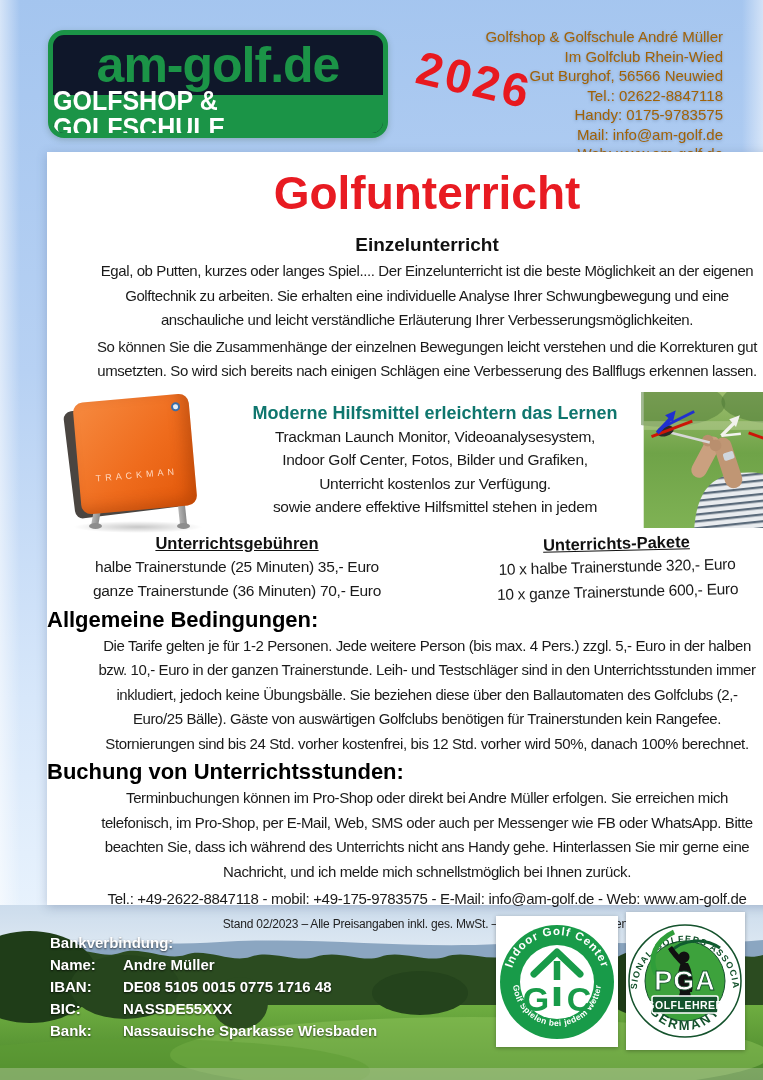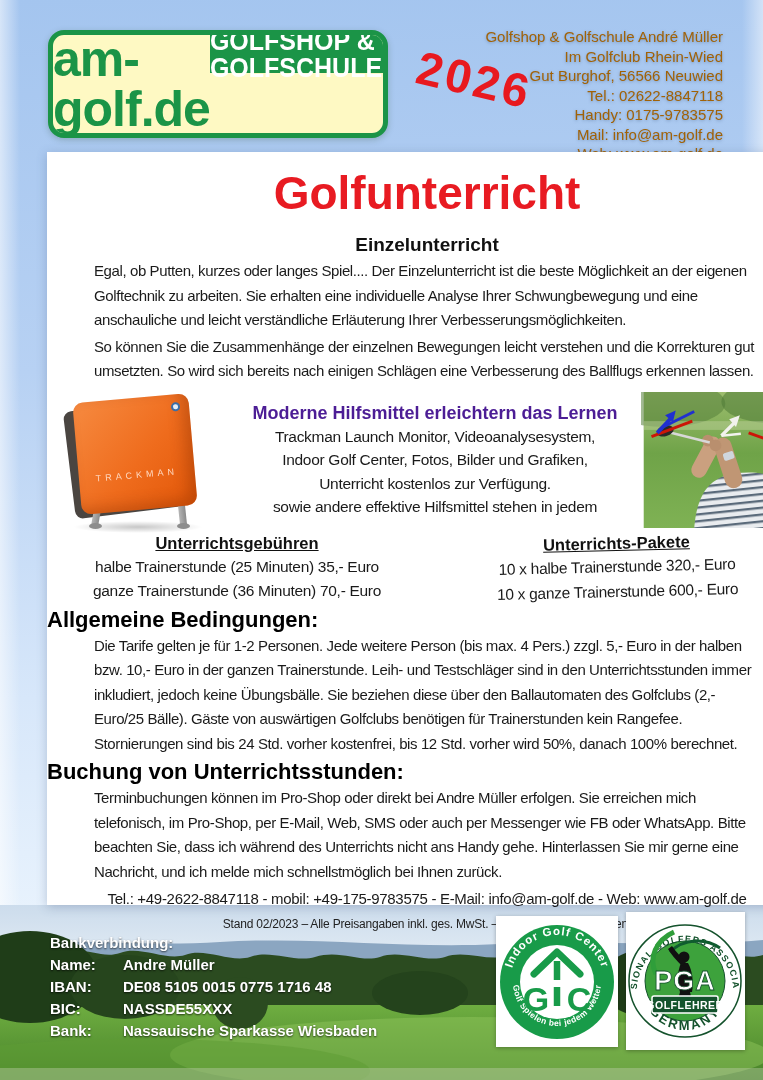--- a/index.html
+++ b/index.html
@@ -9,45 +9,45 @@
 
   
   .sky { position:absolute; left:0; top:0; width:763px; height:905px;
          background:linear-gradient(178deg,#a4c5ef 0%,#b7d1f3 40%,#d7e7fa 75%,#e9f3fd 100%); }
   .sky::after { content:""; position:absolute; inset:0;
          background:linear-gradient(90deg,rgba(255,255,255,.55) 0,rgba(255,255,255,0) 20px,rgba(255,255,255,0) 742px,rgba(255,255,255,.5) 763px); }
   .course { position:absolute; left:0; top:905px; width:763px; height:175px; }
 
   
   .logo-box { position:absolute; left:48px; top:30px; width:340px; height:108px;
-              background:#fef9c3; border:5px solid #1b9447; border-radius:16px; overflow:hidden;
-              display:flex; flex-direction:row; box-shadow:0 2px 6px rgba(40,70,40,.25); }
+              background:#0f172a; border:5px solid #1b9447; border-radius:16px; overflow:hidden;
+              display:flex; flex-direction:column; box-shadow:0 2px 6px rgba(40,70,40,.25); }
   .logo-top { flex:1; display:flex; align-items:center; justify-content:center; }
   .logo-title { color:#1b9447; font-weight:bold; font-size:50px; letter-spacing:-1px; line-height:1; }
   .logo-band { height:38px; background:#1b9447; display:flex; align-items:center; justify-content:flex-start; }
   .logo-sub { color:#fff; font-weight:bold; font-size:25px; letter-spacing:0px; line-height:1;
               font-family:"Liberation Sans", sans-serif; transform:scaleY(1.1); }
   .year { position:absolute; left:416px; top:52px; color:#e8191f; font-weight:bold; font-size:47px;
           letter-spacing:3px; transform:rotate(13deg); }
   .contact { position:absolute; right:40px; top:27px; text-align:right; color:#a16207;
              font-size:15px; line-height:19.5px; text-shadow:0 1px 3px rgba(80,110,150,.55); }
 
   
   .panel { position:absolute; left:47px; top:152px; width:760px; height:753px; background:#fff;
            box-shadow:0 2px 10px rgba(70,90,130,.3); padding-top:8px; }
   .title { text-align:center; color:#e81b22; font-weight:bold; font-size:46px; line-height:54px; margin-top:6px; }
   .h2 { text-align:center; color:#111; font-weight:bold; font-size:19px; line-height:24px; margin-top:13px; }
-  .body-text { width:666px; margin:2px auto 0; text-align:left; color:#1a1a1a;
+  .body-text { width:666px; margin:2px auto 0; text-align:center; color:#1a1a1a;
                font-size:15px; letter-spacing:-0.4px; line-height:24.5px; }
   .h3 { font-weight:bold; font-size:22px; line-height:24px; margin-top:4px; color:#000000; }
 
   
   .media-row { display:flex; align-items:center; margin-top:8px; height:136px; }
   .mid-col { flex:1; text-align:center; }
-  .mid-head { font-weight:bold; font-size:18px; line-height:24px; color:#4c1d95; }
+  .mid-head { font-weight:bold; font-size:18px; line-height:24px; color:#0f766e; }
   .mid-line { font-size:15.5px; line-height:23.5px; letter-spacing:-0.3px; color:#1a1a1a; }
 
   
   .trackman { position:relative; width:170px; height:134px; flex:0 0 170px; margin-left:12px; }
   .tm-side { position:absolute; left:10px; top:12px; width:110px; height:108px; background:#4a4541;
              border-radius:8px; transform:rotate(-7deg); }
   .tm-face { position:absolute; left:18px; top:5px; width:116px; height:112px; border-radius:10px;
              background:linear-gradient(135deg,#f68a40 0%,#ef6c1d 55%,#e25708 100%);
              transform:rotate(-5deg); box-shadow:inset -8px -6px 14px rgba(120,40,0,.3); }
   .tm-label { position:absolute; left:0; right:0; bottom:30px; text-align:center; color:#ffd8c0;

